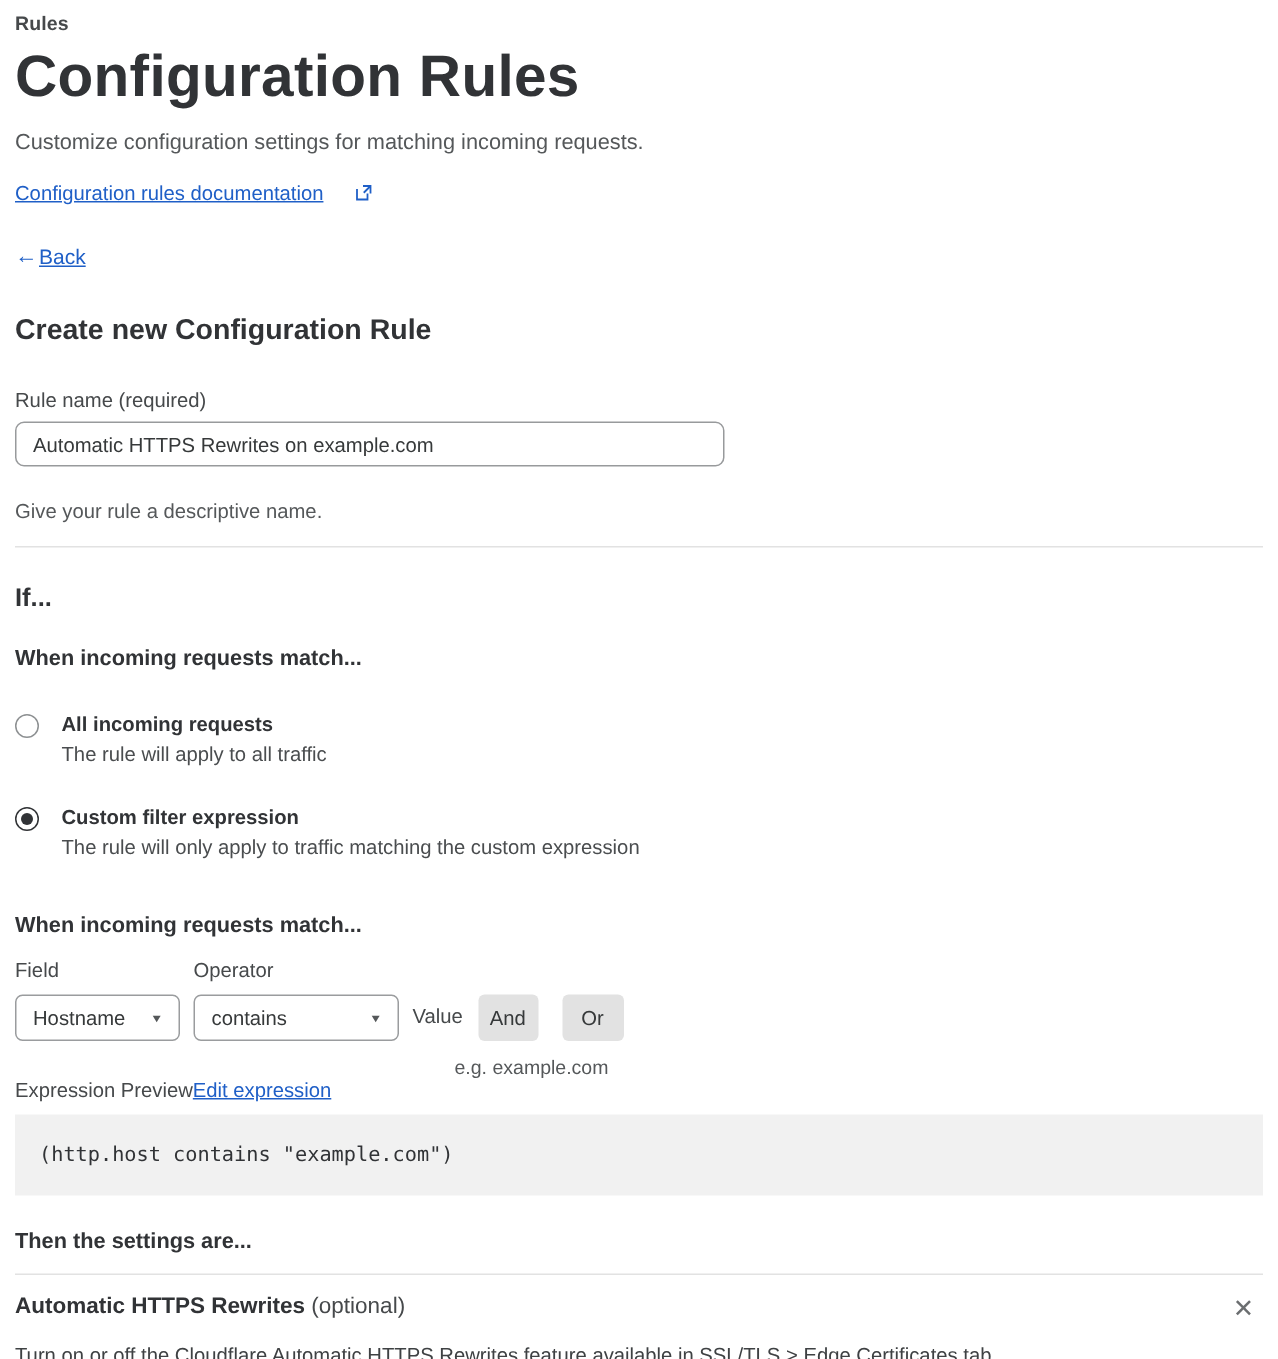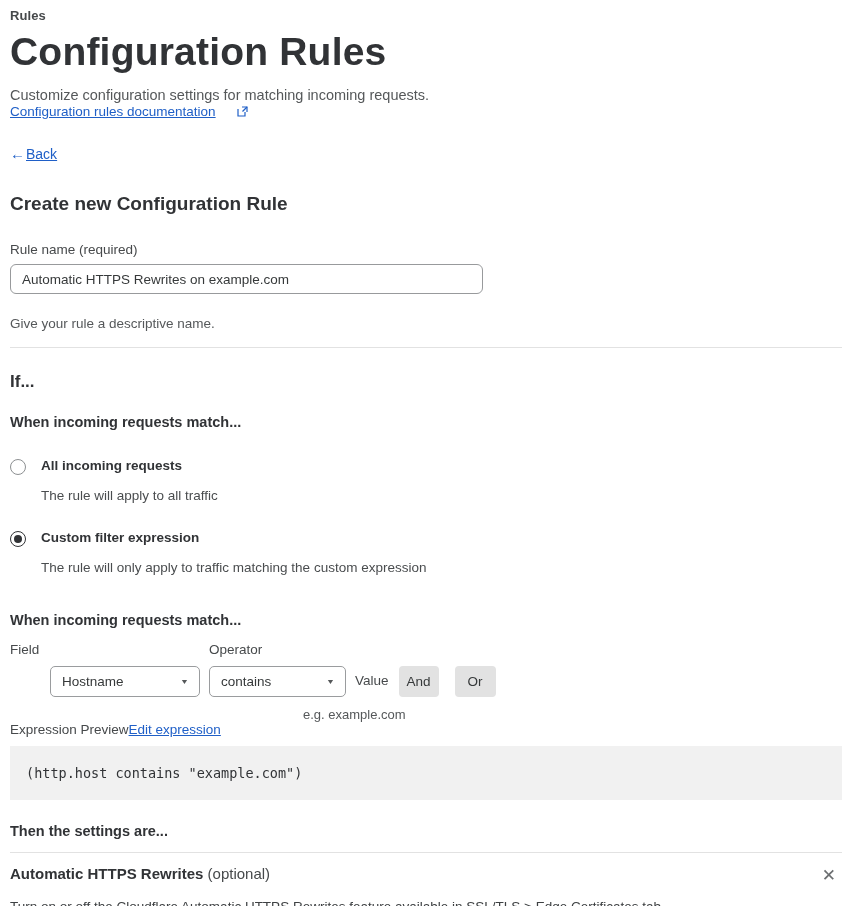--- a/index.html
+++ b/index.html
@@ -16,21 +16,21 @@
   .breadcrumb { font-size: 13px; color: #46494b; font-weight: 600; letter-spacing: .1px; }
   .page-title { font-size: 39px; font-weight: 700; color: #313336; margin-top: 7px; letter-spacing: .2px; }
   .subtitle { font-size: 14.5px; color: #55585a; margin-top: 13px; }
 
   a, .link {
     color: #1f5fc7;
     text-decoration: underline;
     font-size: 13.5px;
     cursor: pointer;
   }
-  .doc-link-row { margin-top: 1px; display: flex; align-items: center; gap: 19px; }
+  .doc-link-row { margin-top: 18px; display: flex; align-items: center; gap: 19px; }
   .ext-icon { display: inline-block; width: 11px; height: 11px; position: relative; margin-left: 2px; }
   .ext-icon svg { display: block; }
 
   .back-row { margin-top: 26px; font-size: 14px; display: flex; align-items: center; }
   .back-arrow { color: #1f5fc7; text-decoration: none; font-size: 15px; margin-right: 1px; }
 
   .section-title { font-size: 19px; font-weight: 700; color: #313336; margin-top: 31px; }
 
   .field-label { font-size: 13.5px; color: #46494b; margin-top: 27px; }
   .rule-name-input {
@@ -72,40 +72,40 @@
   .radio-circle.checked::after {
     content: "";
     position: absolute;
     left: 50%; top: 50%;
     width: 8px; height: 8px;
     border-radius: 50%;
     background: #313336;
     transform: translate(-50%, -50%);
   }
   .radio-label { font-size: 13.5px; font-weight: 700; color: #313336; }
-  .radio-desc { font-size: 13.5px; color: #4a4d4f; margin-top: 15px; }
+  .radio-desc { font-size: 13.5px; color: #4a4d4f; margin-top: 5px; }
 
   .builder { margin-top: 14px; display: flex; align-items: flex-end; }
   .builder-col { display: flex; flex-direction: column; }
   .col-label { font-size: 13.5px; color: #46494b; margin-bottom: 9px; }
   .select-box {
     height: 31px;
     border: 1px solid #9a9c9e;
     border-radius: 5px;
     background: #fff;
     display: flex;
     align-items: center;
     justify-content: space-between;
     padding: 0 10px 0 11px;
     font-size: 13.5px;
     color: #36393a;
     cursor: pointer;
   }
   .select-caret { font-size: 9px; color: #55585a; transform: scaleY(.8); }
-  .col-field .select-box { width: 150px; margin-left: 40px; }
+  .col-field .select-box { width: 110px; }
   .col-operator { margin-left: 9px; }
   .col-operator .select-box { width: 137px; }
   .col-value { margin-left: 9px; }
   .value-input {
     width: 431px;
     height: 31px;
     border: 1px solid #8fadde;
     border-radius: 5px;
     background: #edf2fb;
     display: flex;

